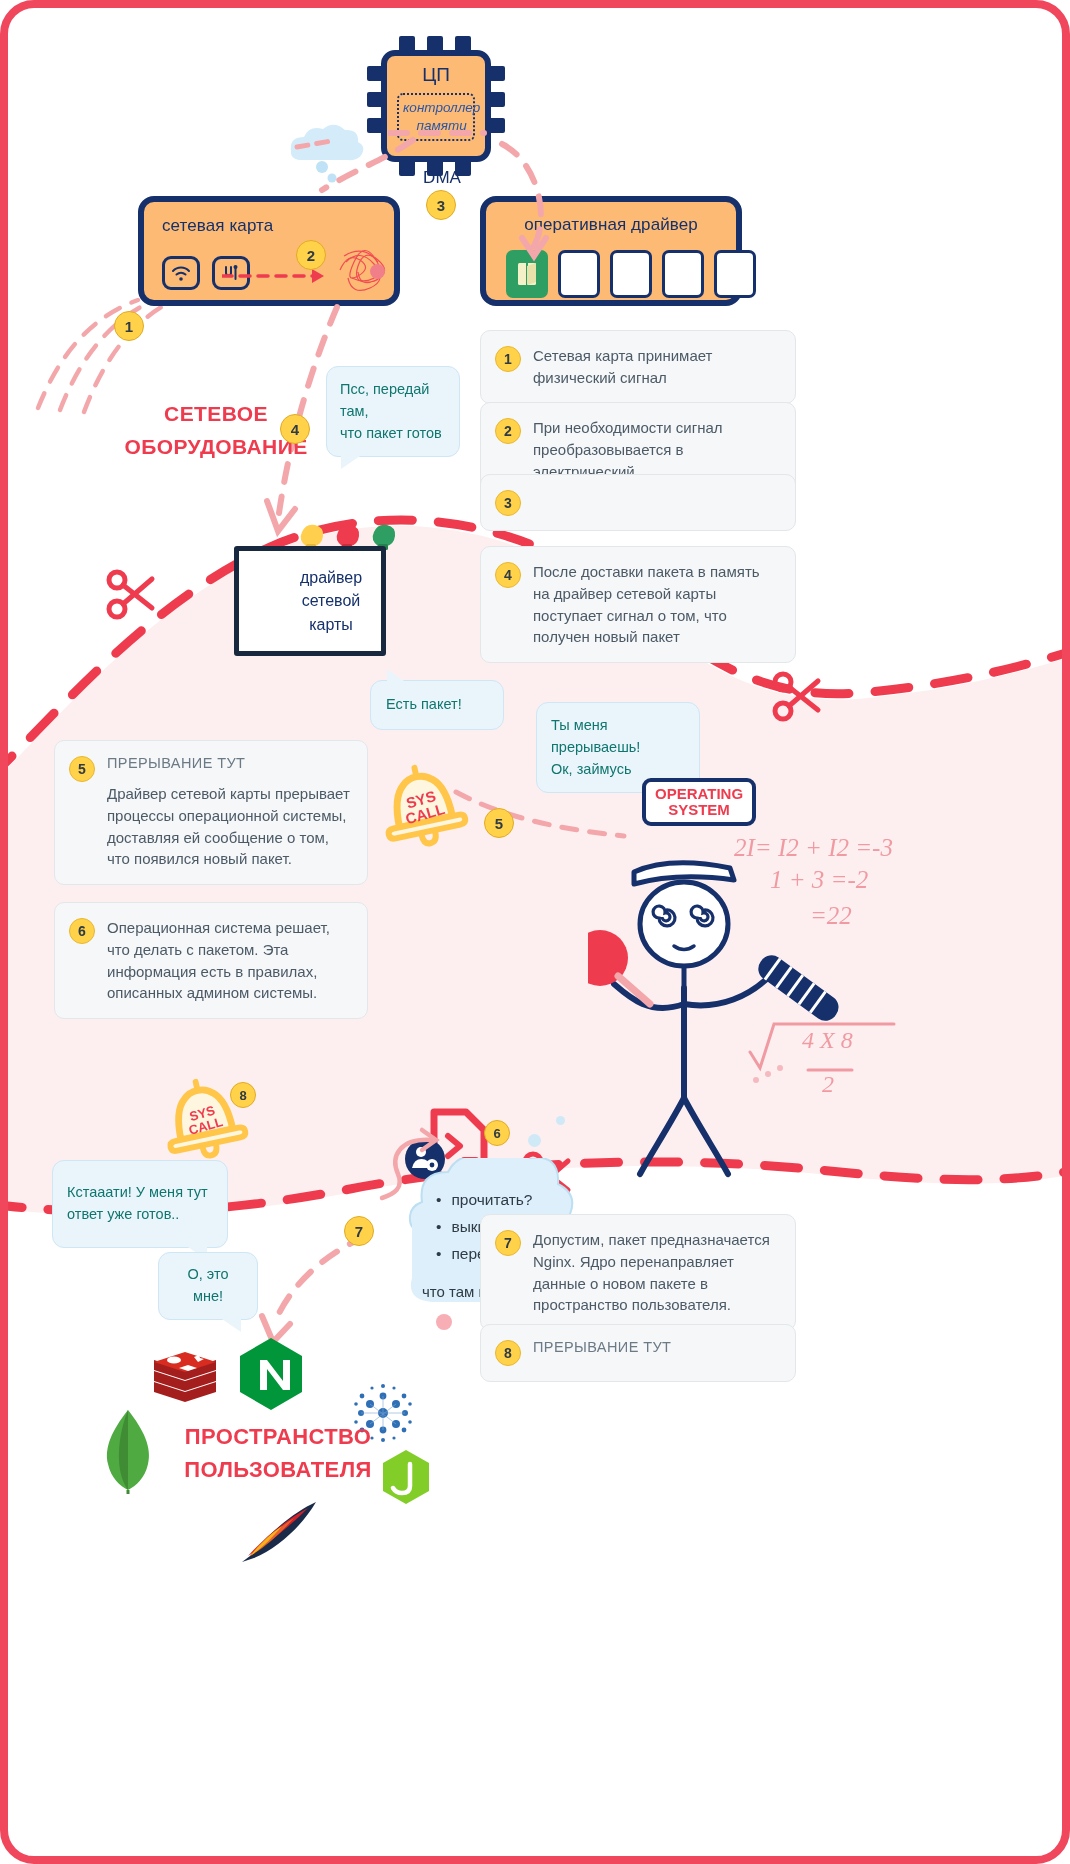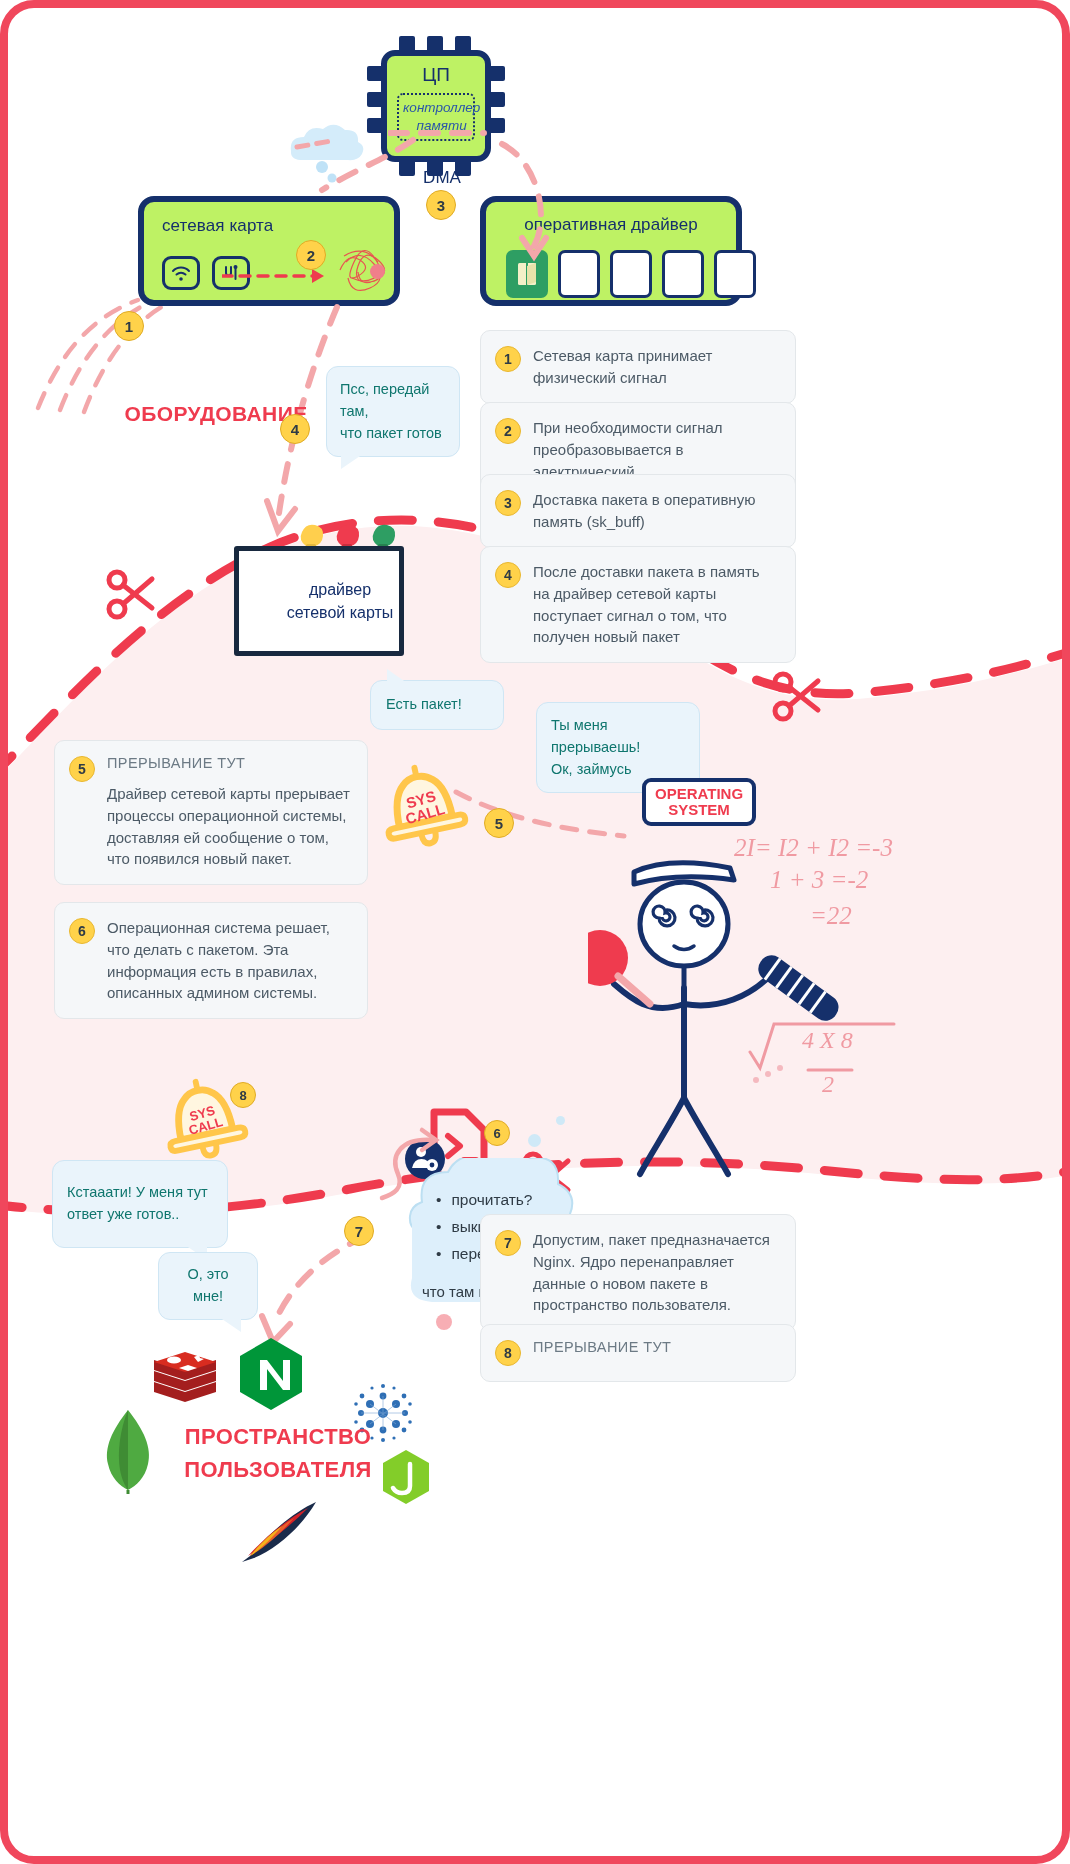--- a/index.html
+++ b/index.html
@@ -13,21 +13,21 @@
     position:absolute; inset:0;
     background:#ffffff;
     border:8px solid #f0475c;
     border-radius:34px;
     overflow:hidden;
   }
   .abs { position:absolute; }
 
   
   .hw-box{
-    border:6px solid #15306b; border-radius:16px; background:#bef264;
+    border:6px solid #15306b; border-radius:16px; background:#fdba74;
   }
   .hw-title{
     color:#15306b; font-size:17px; font-weight:400; letter-spacing:.1px;
   }
   .cpu-label{ color:#15306b; font-size:19px; font-weight:400; text-align:center;}
   .dotted-inner{
     border:2px dotted #15306b; border-radius:6px;
     color:#2a56a8; font-size:13.5px; line-height:1.35; text-align:center;
     display:flex; align-items:center; justify-content:flex-start; padding:4px;font-style:italic;
   }
@@ -276,20 +276,21 @@
     <span>2</span>
     </div>
   <div class="abs float-badge" style="left:418px;top:182px;">
     <span>3</span>
     </div>
   <div class="abs float-badge" style="left:272px;top:406px;">
     <span>4</span>
     </div>
 
   <div class="abs section-title sect-hw" style="left:78px;top:390px;width:260px;">
+    <div>СЕТЕВОЕ</div>
     <div>ОБОРУДОВАНИЕ</div>
   </div>
 
   <div class="abs" style="left:318px;top:358px;width:134px;">
     <div class="bubble" style="position:relative;padding:12px 13px;">
       <div>Псс, передай там,</div>
       <div>что пакет готов</div>
       <div class="bubble-tail-bl" style="left:14px;"></div>
     </div>
   </div>
@@ -297,21 +298,20 @@
   <div class="abs step-card" style="left:472px;top:322px;width:316px;">
     <div class="badge">1</div>
     <div class="step-body">Сетевая карта принимает физический сигнал</div>
   </div>
   <div class="abs step-card" style="left:472px;top:394px;width:316px;">
     <div class="badge">2</div>
     <div class="step-body">При необходимости сигнал преобразовывается в электрический</div>
   </div>
   <div class="abs step-card" style="left:472px;top:466px;width:316px;">
     <div class="badge">3</div>
-    <div class="step-body">Доставка пакета в оперативную память (sk_buff)</div>
   </div>
   <div class="abs step-card" style="left:472px;top:538px;width:316px;">
     <div class="badge">4</div>
     <div class="step-body">После доставки пакета в память на драйвер сетевой карты поступает сигнал о том, что получен новый пакет</div>
   </div>
 
   <svg class="abs" style="left:96px;top:558px;width:54px;height:56px;">
     <g stroke="#ef3b4e" stroke-width="5" fill="none" stroke-linecap="round">
       <circle cx="13" cy="14" r="8"></circle>
       <circle cx="13" cy="43" r="8"></circle>
@@ -339,21 +339,21 @@
   <svg class="abs" style="left:286px;top:512px;width:110px;height:34px;">
     <g>
       <path d="M12 26 q-8 -6 -4 -14 q4 -9 13 -7 q9 2 8 11 q-1 8 -8 10 z" fill="#ffcf4d"></path>
       <rect x="12" y="24" width="10" height="6" rx="1.5" fill="#e3b73e"></rect>
       <path d="M48 26 q-8 -6 -4 -14 q4 -9 13 -7 q9 2 8 11 q-1 8 -8 10 z" fill="#ef3b4e"></path>
       <rect x="48" y="24" width="10" height="6" rx="1.5" fill="#c92e3e"></rect>
       <path d="M84 26 q-8 -6 -4 -14 q4 -9 13 -7 q9 2 8 11 q-1 8 -8 10 z" fill="#2e9e63"></path>
       <rect x="84" y="24" width="10" height="6" rx="1.5" fill="#26814f"></rect>
     </g>
   </svg>
-  <div class="abs driver-box" style="left:226px;top:538px;width:170px;height:110px;padding-left:42px;">
+  <div class="abs driver-box" style="left:226px;top:538px;width:152px;height:110px;padding-left:42px;">
     <div>
       <div>драйвер</div>
       <div>сетевой карты</div>
     </div>
   </div>
 
   <div class="abs" style="left:362px;top:672px;width:134px;">
     <div class="bubble" style="position:relative;padding:13px 15px;">
       <div>Есть пакет!</div>
       <div class="abs" style="top:-12px;left:16px;width:0;height:0;border-bottom:14px solid #eaf4fb;border-right:20px solid transparent;"></div>

